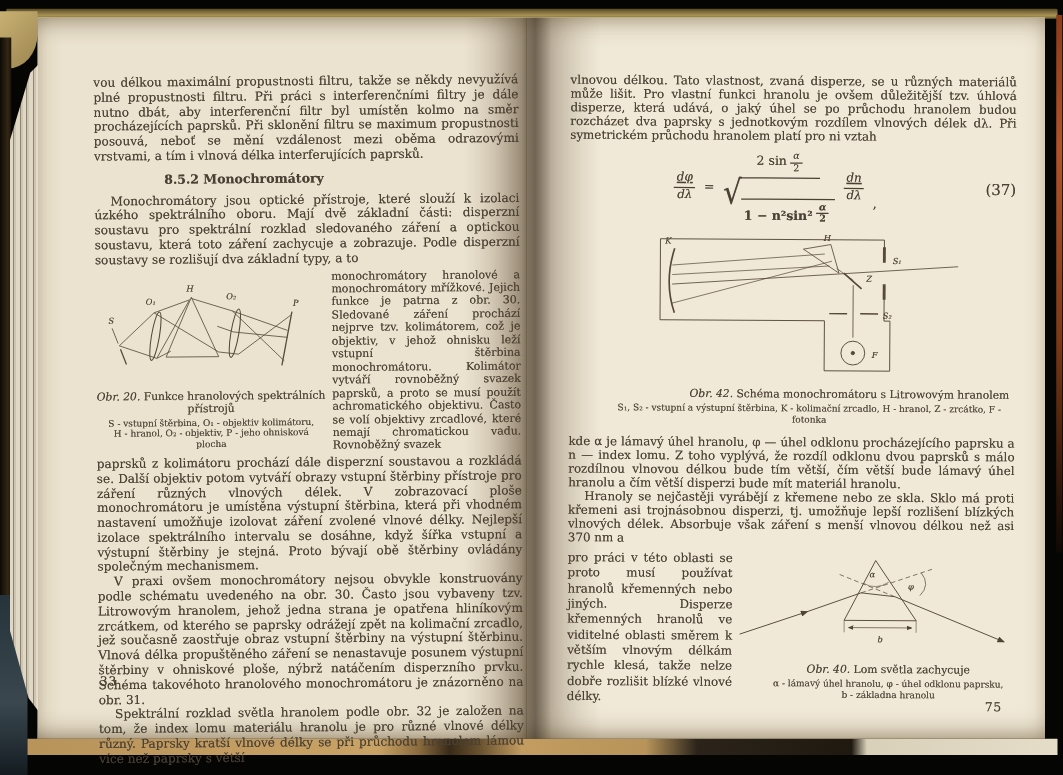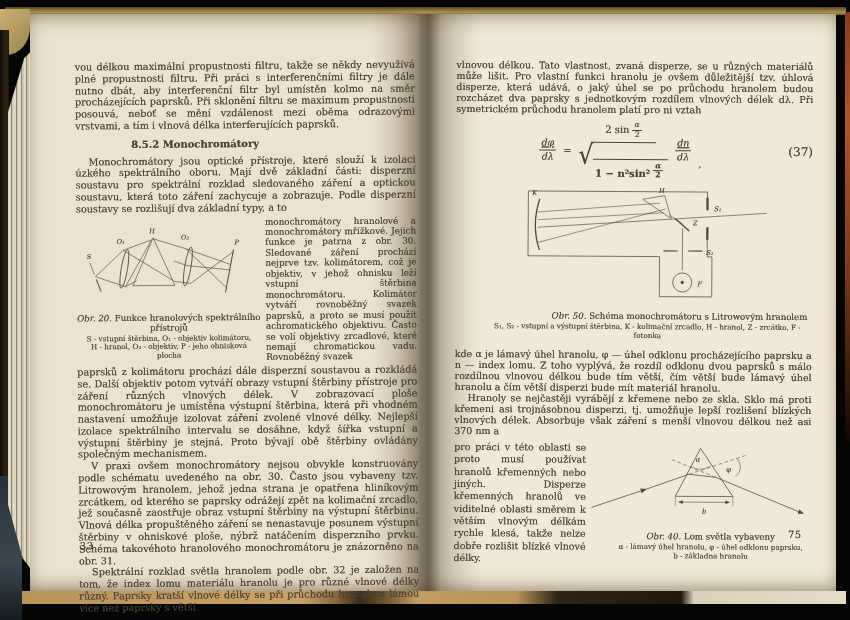--- a/index.html
+++ b/index.html
@@ -53,21 +53,21 @@
   .heading{margin:7px 0 5px 56px;font-size:10px;font-weight:bold;text-align:left;}
   .cols{display:flex;margin-top:3px;margin-bottom:2px;}
   .fig30-block{width:184px;flex:none;margin:0;padding-top:6px;}
   .col-r{flex:1;padding-left:5px;font-size:8.8px;line-height:10.45px;text-align:justify;}
   .cap{text-align:center;font-size:8.6px;line-height:10px;margin-top:3px;}
   .obr{font-style:italic;}
   .legend{text-align:center;font-size:7.2px;line-height:8.6px;margin-top:2px;color:#50463a;}
   .fig30-block .legend{padding:0 8px;}
   .pgnum{position:absolute;font-size:10px;letter-spacing:.5px;}
   .pg-l{left:1px;top:479px;}
-  .pg-r{right:9px;top:468px;}
+  .pg-r{right:9px;top:500px;}
   svg{display:block;}
   svg text{font-family:"DejaVu Serif",serif;font-style:italic;fill:#4f4536;}
   
   .equation{position:relative;margin:7px 0 6px;height:56px;display:flex;align-items:center;justify-content:center;}
   .eq-body{display:inline-flex;align-items:center;gap:7px;font-size:10px;margin-right:28px;}
   .frac{display:inline-flex;flex-direction:column;align-items:center;line-height:1.15;font-size:9.5px;}
   .frac .fr-top{padding:0 2px 1px;border-bottom:.8px solid #4a4134;text-decoration:underline;}
   .frac .fr-bot{padding-top:1px;}
   .sfrac{display:inline-flex;flex-direction:column;align-items:center;line-height:1.05;font-size:7.6px;margin-left:3px;}
   .sfrac .fr-top{padding:0 2px .5px;border-bottom:.7px solid #4a4134;}
@@ -133,21 +133,21 @@
                 <ellipse cx="45" cy="48" rx="3.4" ry="21" transform="rotate(10 45 48)" stroke-width="0.9"></ellipse>
                 <ellipse cx="113" cy="46" rx="3.4" ry="21" transform="rotate(10 113 46)" stroke-width="0.9"></ellipse>
                 <line x1="162" y1="28" x2="153" y2="74" stroke-width="1.1"></line>
               </g>
               <text x="5" y="37" font-size="7">S</text>
               <text x="37" y="21" font-size="7">O₁</text>
               <text x="72" y="10" font-size="7">H</text>
               <text x="106" y="17" font-size="7">O₂</text>
               <text x="163" y="23" font-size="7">P</text>
             </svg>
-            <figcaption class="cap"><span class="obr">Obr. 20.</span> <span>Funkce hranolových spektrálního přístrojů</span></figcaption>
+            <figcaption class="cap"><span class="obr">Obr. 20.</span> <span>Funkce hranolových spektrálních přístrojů</span></figcaption>
             <div class="legend">S - vstupní štěrbina, O₁ - objektiv kolimátoru, H - hranol, O₂ - objektiv, P - jeho ohnisková plocha</div>
           </figure>
           <div class="col-r">monochromátory hranolové a monochromátory mřížkové. Jejich funkce je patrna z obr. 30. Sledované záření prochází nejprve tzv. kolimátorem, což je objektiv, v jehož ohnisku leží vstupní štěrbina monochromátoru. Kolimátor vytváří rovnoběžný svazek paprsků, a proto se musí použít achromatického objektivu. Často se volí objektivy zrcadlové, které nemají chromatickou vadu. Rovnoběžný svazek</div>
         </div>
 
         <p class="body">paprsků z kolimátoru prochází dále disperzní soustavou a rozkládá se. Další objektiv potom vytváří obrazy vstupní štěrbiny přístroje pro záření různých vlnových délek. V zobrazovací ploše monochromátoru je umístěna výstupní štěrbina, která při vhodném nastavení umožňuje izolovat záření zvolené vlnové délky. Nejlepší izolace spektrálního intervalu se dosáhne, když šířka vstupní a výstupní štěrbiny je stejná. Proto bývají obě štěrbiny ovládány společným mechanismem.</p>
         <p class="body ind">V praxi ovšem monochromátory nejsou obvykle konstruovány podle schématu uvedeného na obr. 30. Často jsou vybaveny tzv. Litrowovým hranolem, jehož jedna strana je opatřena hliníkovým zrcátkem, od kterého se paprsky odrážejí zpět na kolimační zrcadlo, jež současně zaostřuje obraz vstupní štěrbiny na výstupní štěrbinu. Vlnová délka propuštěného záření se nenastavuje posunem výstupní štěrbiny v ohniskové ploše, nýbrž natáčením disperzního prvku. Schéma takovéhoto hranolového monochromátoru je znázorněno na obr. 31.</p>
         <p class="body ind">Spektrální rozklad světla hranolem podle obr. 32 je založen na tom, že index lomu materiálu hranolu je pro různé vlnové délky různý. Paprsky kratší vlnové délky se při průchodu hranolem lámou více než paprsky s větší</p>
         <div class="pgnum pg-l">33</div>
       </div>
@@ -212,21 +212,21 @@
               <circle cx="170" cy="103" r="10"></circle>
               <circle cx="170" cy="103" r="1.4" fill="#55493a"></circle>
             </g>
             <text x="12" y="12" font-size="7">K</text>
             <text x="145" y="9" font-size="7">H</text>
             <text x="203" y="28" font-size="7">S₁</text>
             <text x="181" y="43" font-size="7">Z</text>
             <text x="195" y="74" font-size="7">S₂</text>
             <text x="186" y="107" font-size="7">F</text>
           </svg>
-          <figcaption class="cap"><span class="obr">Obr. 50.</span> <span>Schéma monochromátoru s Litrowovým hranolem</span></figcaption>
+          <figcaption class="cap"><span class="obr">Obr. 42.</span> <span>Schéma monochromátoru s Litrowovým hranolem</span></figcaption>
           <div class="legend">S₁, S₂ - vstupní a výstupní štěrbina, K - kolimační zrcadlo, H - hranol, Z - zrcátko, F - fotonka</div>
         </figure>
 
         <p class="body p-kde">kde α je lámavý úhel hranolu, φ — úhel odklonu procházejícího paprsku a n — index lomu. Z toho vyplývá, že rozdíl odklonu dvou paprsků s málo rozdílnou vlnovou délkou bude tím větší, čím větší bude lámavý úhel hranolu a čím větší disperzi bude mít materiál hranolu.</p>
         <p class="body ind">Hranoly se nejčastěji vyrábějí z křemene nebo ze skla. Sklo má proti křemeni asi trojnásobnou disperzi, tj. umožňuje lepší rozlišení blízkých vlnových délek. Absorbuje však záření s menší vlnovou délkou než asi 370 nm a</p>
 
         <div class="cols2">
           <div class="col-l">pro práci v této oblasti se proto musí používat hranolů křemenných nebo jiných. Disperze křemenných hranolů ve viditelné oblasti směrem k větším vlnovým délkám rychle klesá, takže nelze dobře rozlišit blízké vlnové délky.</div>
           <figure class="fig32-block">
             <svg width="240" height="85" viewBox="0 0 250 88">
@@ -246,21 +246,21 @@
                 <path d="M 153,16 Q 161,26 152,35" stroke-width="0.6"></path>
                 <path d="M 105,25 Q 115,31 126,24" stroke-width="0.5"></path>
                 <line x1="89" y1="56" x2="89" y2="66" stroke-width="0.5"></line>
                 <line x1="149" y1="56" x2="149" y2="66" stroke-width="0.5"></line>
                 <line x1="93" y1="62" x2="145" y2="62" stroke-width="0.6" marker-start="url(#ah)" marker-end="url(#ah)"></line>
               </g>
               <text x="110" y="20" font-size="7">α</text>
               <text x="142" y="30" font-size="7">φ</text>
               <text x="117" y="74" font-size="7">b</text>
             </svg>
-            <figcaption class="cap"><span class="obr">Obr. 40.</span> <span>Lom světla vybaveny</span></figcaption>
+            <figcaption class="cap"><span class="obr">Obr. 40.</span> <span>Lom světla zachycuje</span></figcaption>
             <div class="legend">α - lámavý úhel hranolu, φ - úhel odklonu paprsku,</div>
             <div class="legend" style="margin-top:0;">b - základna hranolu</div>
           </figure>
         </div>
 
         <div class="pgnum pg-r">75</div>
       </div>
     </div>
 
     <div class="gutter"></div>

